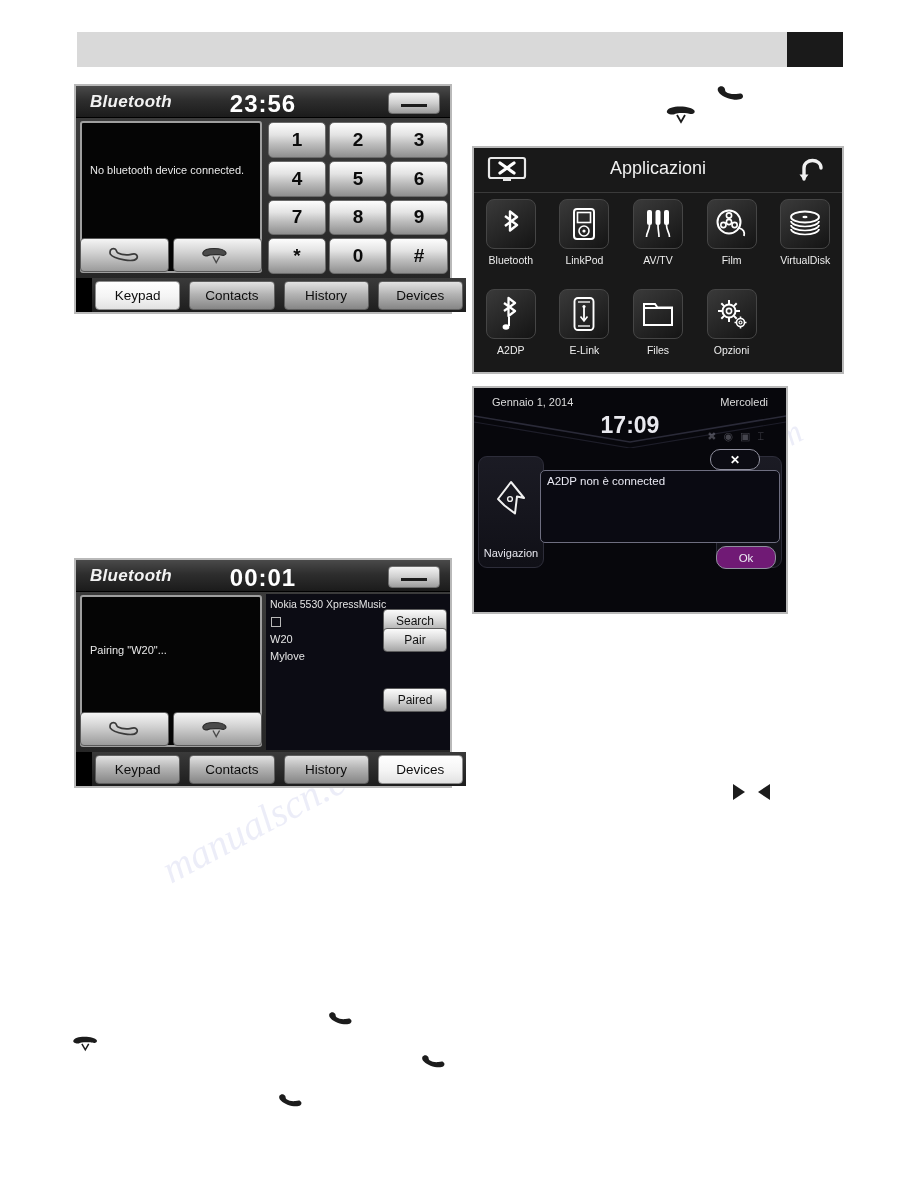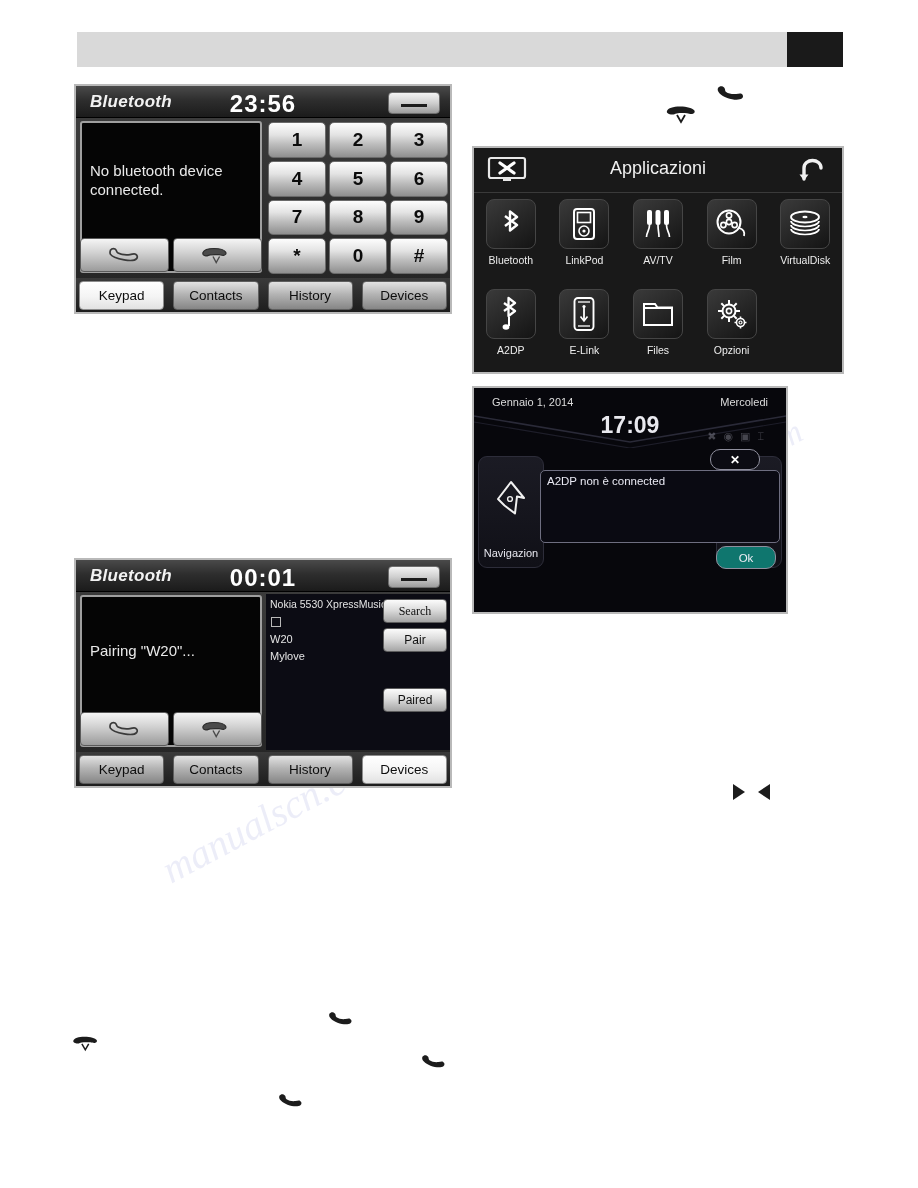--- a/index.html
+++ b/index.html
@@ -25,21 +25,21 @@
     font-weight:bold;letter-spacing:1px;}
   .bt-min{position:absolute;right:10px;top:6px;width:50px;height:20px;border-radius:4px;
     background:linear-gradient(180deg,#f3f3f3 0%,#cfcfcf 50%,#9d9d9d 100%);border:1px solid #6d6d6d;}
   .bt-min::after{content:"";position:absolute;left:12px;top:11px;width:26px;height:3px;background:#1c1c1c;}
 
   .bt-body{position:absolute;left:0;top:32px;width:100%;height:160px;
     background:linear-gradient(180deg,#3b3b3b 0%,#262626 100%);}
 
   .bt-msgwrap{position:absolute;left:4px;top:3px;width:182px;height:152px;
     border:2px solid #9f9f9f;border-radius:3px;background:#050505;box-sizing:border-box;}
-  .bt-msgtext{position:absolute;left:8px;top:38px;width:170px;color:#e9e9e9;font-size:15px;line-height:19px;}
+  .bt-msgtext{position:absolute;left:8px;top:38px;width:170px;color:#e9e9e9;font-size:11px;line-height:19px;}
   .bt-msgtext.pairing{top:44px;}
 
   .bt-callrow{position:absolute;left:4px;top:120px;width:182px;height:34px;display:flex;gap:4px;}
   .callbtn{flex:1;border-radius:4px;border:1px solid #5a5a5a;
     background:linear-gradient(180deg,#f5f5f5 0%,#d2d2d2 42%,#9b9b9b 100%);
     display:flex;align-items:center;justify-content:center;}
   .callbtn svg{display:block;}
 
   
   .keypad{position:absolute;left:190px;top:2px;width:184px;height:156px;
@@ -50,26 +50,26 @@
 
   
   .devlist{position:absolute;left:190px;top:2px;width:184px;height:156px;background:#0c0c14;}
   .devlist-names{position:absolute;left:4px;top:2px;width:116px;}
   .devname{color:#e4e4e4;font-size:11px;line-height:17px;white-space:nowrap;overflow:hidden;}
   .devname.first{font-size:10.5px;}
   .devbox{width:8px;height:8px;border:1px solid #b9b9b9;margin:4px 0 4px 1px;}
   .devbtn{position:absolute;right:3px;width:62px;height:22px;border-radius:4px;border:1px solid #5d5d5d;
     background:linear-gradient(180deg,#fbfbfb 0%,#dcdcdc 45%,#a5a5a5 100%);
     display:flex;align-items:center;justify-content:center;font-size:12px;color:#101010;}
-  .devbtn.search{top:5px;font-family:Liberation Serif, serif;}
+  .devbtn.search{top:15px;}
   .devbtn.pair{top:34px;}
   .devbtn.paired{top:94px;}
 
   
-  .bt-tabs{position:absolute;left:0;top:192px;width:100%;height:34px;
+  .bt-tabs{position:absolute;left:16px;top:192px;width:100%;height:34px;
     background:linear-gradient(180deg,#3a3a3a,#1d1d1d);display:flex;align-items:center;padding:2px 3px;
     box-sizing:border-box;gap:9px;}
   .tab{flex:1;height:27px;border-radius:4px;border:1px solid #5e5e5e;
     background:linear-gradient(180deg,#e2e2e2 0%,#b4b4b4 45%,#868686 100%);
     display:flex;align-items:center;justify-content:center;font-size:13.5px;color:#0d0d0d;}
   .tab.active{background:linear-gradient(180deg,#ffffff 0%,#f4f4f4 55%,#e2e2e2 100%);border-color:#8d8d8d;}
 
   
   .apps{left:472px;top:146px;width:372px;height:228px;background:#191919;}
   .apps-top{position:absolute;left:0;top:0;width:100%;height:44px;border-bottom:1px solid #3a3a3a;}
@@ -103,21 +103,21 @@
   .apps-panel-ico{position:absolute;left:0;top:26px;width:100%;display:flex;justify-content:center;}
   .apps-panel-label{position:absolute;left:0;bottom:8px;width:100%;text-align:center;color:#e6e6ee;font-size:11px;}
 
   .dlg-close{position:absolute;left:236px;top:61px;width:48px;height:19px;border-radius:10px;
     border:1px solid #8f8f9d;background:#0b0b12;display:flex;align-items:center;justify-content:center;
     color:#fff;font-size:12px;font-weight:bold;}
   .dlg-box{position:absolute;left:66px;top:82px;width:238px;height:71px;border:1px solid #6e6e80;
     border-radius:5px;background:#0a0a12;}
   .dlg-text{position:absolute;left:6px;top:4px;color:#e8e8f2;font-size:11.5px;}
   .dlg-ok{position:absolute;left:242px;top:158px;width:58px;height:21px;border-radius:10px;
-    border:1px solid #8f8f9d;background:#0f766e;display:flex;align-items:center;justify-content:center;
+    border:1px solid #8f8f9d;background:#701a75;display:flex;align-items:center;justify-content:center;
     color:#ededf5;font-size:11.5px;}
 
   
   .glyph{position:absolute;}
   .tri{position:absolute;width:0;height:0;}
 
   .wm{position:absolute;color:rgba(70,80,190,.10);font-size:40px;font-style:italic;
       font-family:"Liberation Serif",serif;user-select:none;pointer-events:none;white-space:nowrap;}
 </style>
 </head>

